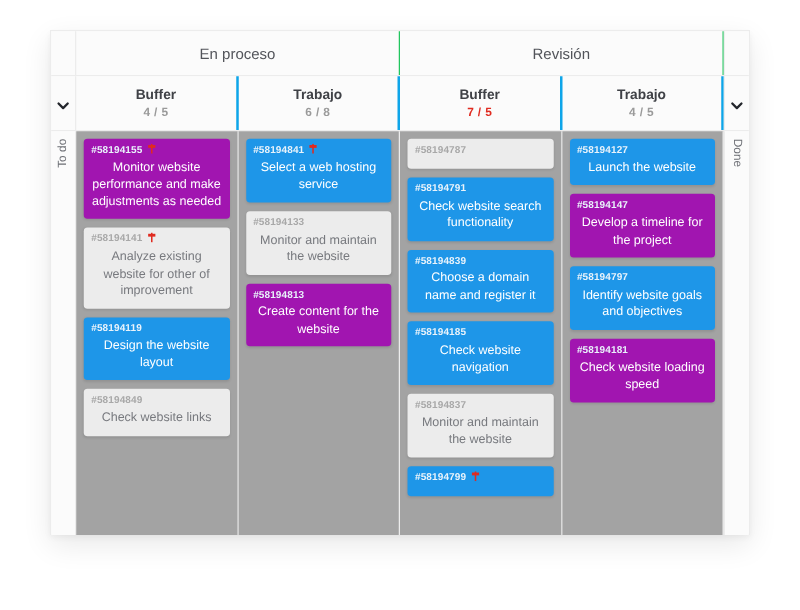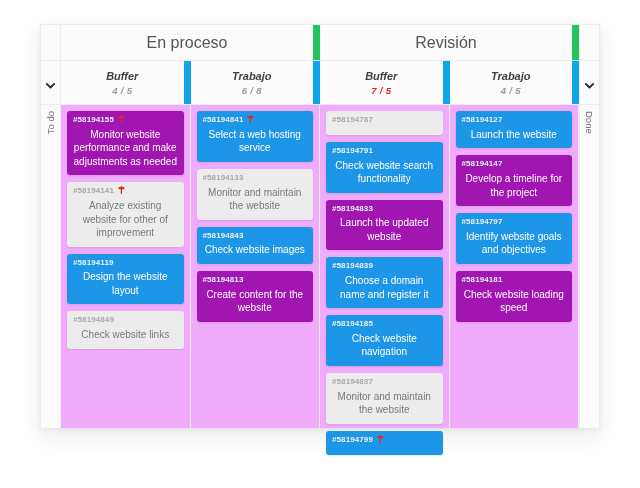--- a/index.html
+++ b/index.html
@@ -22,45 +22,44 @@
     display: flex;
     height: 36px;
     border-bottom: 1px solid #ececec;
     background: #fbfbfb;
   }
   .gutter-head { width: 20px; flex: 0 0 20px; border-right: 1px solid #ececec; }
   .gutter-head.right { border-right: none; border-left: 1px solid #ececec; }
   .phase-cell {
     flex: 1 1 0;
     display: flex; align-items: center; justify-content: center;
-    font-size: 16px; color: #52545a;
-    border-right: 7px solid #22c55e;
+    font-size: 12px; color: #52545a;
+    border-right: 1px solid #22c55e;
   }
   .phase-cell:last-of-type { border-right: none; }
 
   .lane-row {
     display: flex;
     height: 44px;
     border-bottom: 1px solid #ececec;
     background: #fbfbfb;
   }
   .gutter-chev {
     width: 20px; flex: 0 0 20px;
     display: flex; align-items: center; justify-content: center;
     border-right: 1px solid #ececec;
   }
   .gutter-chev.right { border-right: none; border-left: 1px solid #ececec; }
   .chev { display:block; width: 11px; height: 11px; }
   .lane-cell {
     flex: 1 1 0;
     display: flex; flex-direction: column;
     align-items: center; justify-content: center;
-    border-right: 7px solid #0ea5e9;
+    border-right: 2px solid #0ea5e9;
     gap: 3px;
-    font-style: italic;
   }
   .lane-cell:last-of-type { border-right: none; }
   .lane-name { font-size: 11px; color: #3f4146; font-weight: bold; }
   .lane-count { font-size: 9.5px; color: #9a9a9a; font-weight: bold; letter-spacing: .3px; text-align: center; }
   .lane-count.over { color: #e02b20; }
 
   
   .body-row { display: flex; height: 323px; }
   .side-gutter {
     width: 20px; flex: 0 0 20px;
@@ -73,21 +72,21 @@
   .side-label {
     font-size: 9.5px; color: #6e7076; white-space: nowrap;
     writing-mode: vertical-rl;
   }
   .side-label.todo { transform: rotate(180deg); }
 
   .col {
     flex: 1 1 0;
     border-right: 1px solid #ececec;
     padding: 6px 6px 0 6px;
-    background: #f0abfc;
+    background: #a3a3a3;
   }
   .col:last-of-type { border-right: none; }
 
   .card {
     border-radius: 3px;
     padding: 4px 6px 7px 6px;
     margin-bottom: 7px;
     box-shadow: 0 1px 2px rgba(0,0,0,0.10);
     font-size: 10px;
     line-height: 1.35;
@@ -198,41 +197,33 @@
           <span class="cid">#58194841<span class="flag"><svg viewBox="0 0 8 9" width="7" height="8">
                 <rect x="3.2" y="0" width="1.4" height="9" fill="#e02b20"></rect>
                 <rect x="0.6" y="1.1" width="6.6" height="2.6" fill="#e02b20"></rect>
               </svg></span></span>
           <span class="title">Select a web hosting service</span>
         </div>
         <div class="card gray">
           <span class="cid">#58194133</span>
           <span class="title">Monitor and maintain the website</span>
         </div>
-        <div class="card blue">
-          <span class="cid">#58194843</span>
-          <span class="title">Check website images</span>
-        </div>
         <div class="card purple">
           <span class="cid">#58194813</span>
           <span class="title">Create content for the website</span>
         </div>
       </div>
     <div class="col">
         <div class="card gray">
           <span class="cid">#58194787</span>
         </div>
         <div class="card blue">
           <span class="cid">#58194791</span>
           <span class="title">Check website search functionality</span>
         </div>
-        <div class="card purple">
-          <span class="cid">#58194833</span>
-          <span class="title">Launch the updated website</span>
-        </div>
         <div class="card blue">
           <span class="cid">#58194839</span>
           <span class="title">Choose a domain name and register it</span>
         </div>
         <div class="card blue">
           <span class="cid">#58194185</span>
           <span class="title">Check website navigation</span>
         </div>
         <div class="card gray">
           <span class="cid">#58194837</span>

